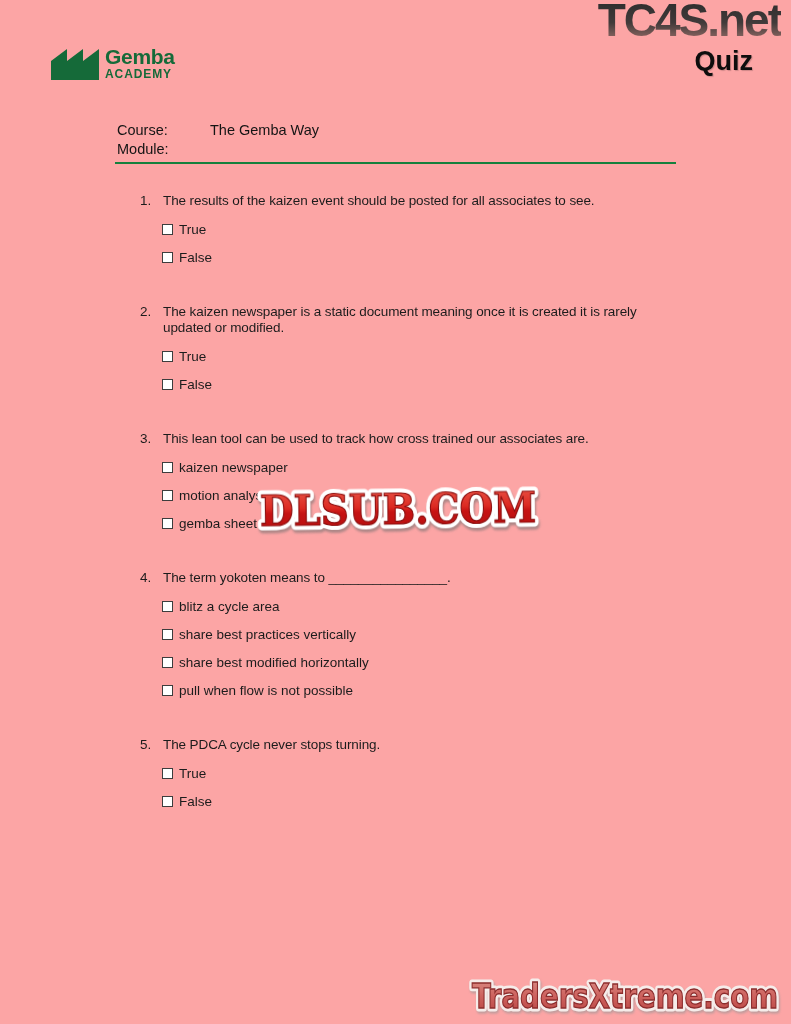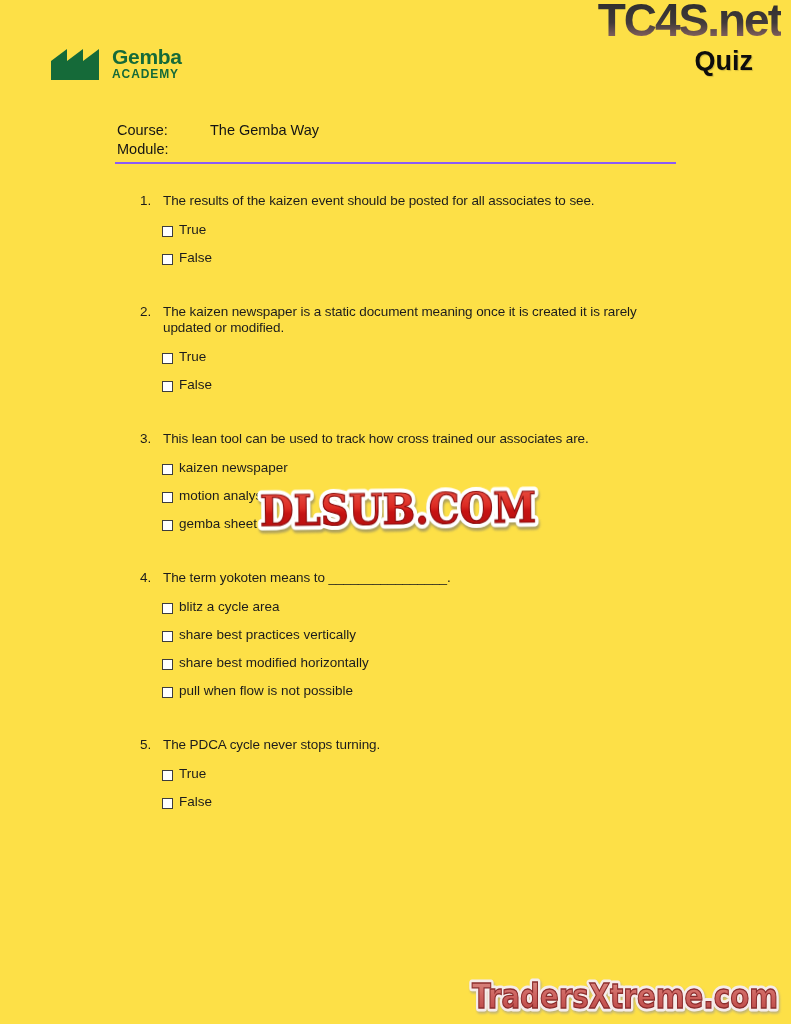--- a/index.html
+++ b/index.html
@@ -1,60 +1,60 @@
 <!DOCTYPE html>
 <html><head>
 <meta charset="utf-8">
 <style>
   * { margin:0; padding:0; box-sizing:border-box; }
   html,body { background:#e9e9e9; }
   .page {
     position:relative; width:791px; height:1024px; margin:0 auto;
-    background:#fde047; overflow:hidden;
+    background:#fca5a5; overflow:hidden;
     font-family:"Liberation Sans", sans-serif; color:#1a1a1a;
   }
 
   
   .tc4s {
     position:absolute; top:-7px; right:10px;
     font-size:46px; font-weight:700; letter-spacing:-2px;
     background:linear-gradient(to bottom, #2e2e2e 15%, #413a3a 55%, #8c6662 85%, #bba49f 100%);
     -webkit-background-clip:text; background-clip:text; color:transparent;
     filter:blur(0.3px);
   }
 
   
   .logo { position:absolute; left:50px; top:46px; display:flex; align-items:flex-start; }
   .logo svg { width:52px; height:35px; display:block; }
-  .logo-text { margin-left:10px; }
+  .logo-text { margin-left:3px; }
   .logo-name { font-size:21px; line-height:21px; font-weight:700; color:#156a39; letter-spacing:-0.3px; }
   .logo-sub  { font-size:12px; line-height:13px; font-weight:700; color:#156a39; letter-spacing:0.9px; margin-top:1px; }
 
   
   .title {
     position:absolute; left:9px; top:46px; width:744px; text-align:right;
     font-size:27px; font-weight:700; color:#0d0d0d;
     text-shadow:1px 1px 1px rgba(0,0,0,0.18);
   }
 
   
   .course-block {
     position:absolute; left:115px; top:121px; width:561px;
-    border-bottom:2px solid #8b5cf6; padding-bottom:3px;
+    border-bottom:2px solid #15803d; padding-bottom:3px;
   }
   .info-row { display:flex; font-size:14.5px; line-height:19px; color:#141414; padding-left:2px; }
   .info-label { width:93px; flex:none; }
 
   
   .questions { position:absolute; left:140px; top:193px; width:545px; font-size:13.5px; color:#1c1c1c; }
   .question { margin-bottom:39px; }
   .q-head { display:flex; line-height:16px; }
   .q-num  { width:23px; flex:none; }
   .q-text { width:521px; letter-spacing:-0.1px; }
-  .option { display:flex; align-items:flex-end; height:16px; margin-top:12px; margin-left:22px; cursor:default; }
+  .option { display:flex; align-items:center; height:16px; margin-top:12px; margin-left:22px; cursor:default; }
   .checkbox {
     width:11px; height:11px; flex:none; margin-right:6px;
     border:1px solid #3d3d3d; background:#fff;
   }
 
   
   .dlsub   { position:absolute; left:248px; top:482px; transform:rotate(-0.8deg); filter:drop-shadow(1px 3px 1px rgba(110,110,110,0.55)); }
   .traders { position:absolute; left:460px; top:971px; filter:drop-shadow(1px 2px 1px rgba(150,150,150,0.6)); }
   .wm-slab   { font-family:"DejaVu Serif", serif; font-weight:bold; }
   .wm-round  { font-family:"DejaVu Sans", sans-serif; font-weight:bold; }

